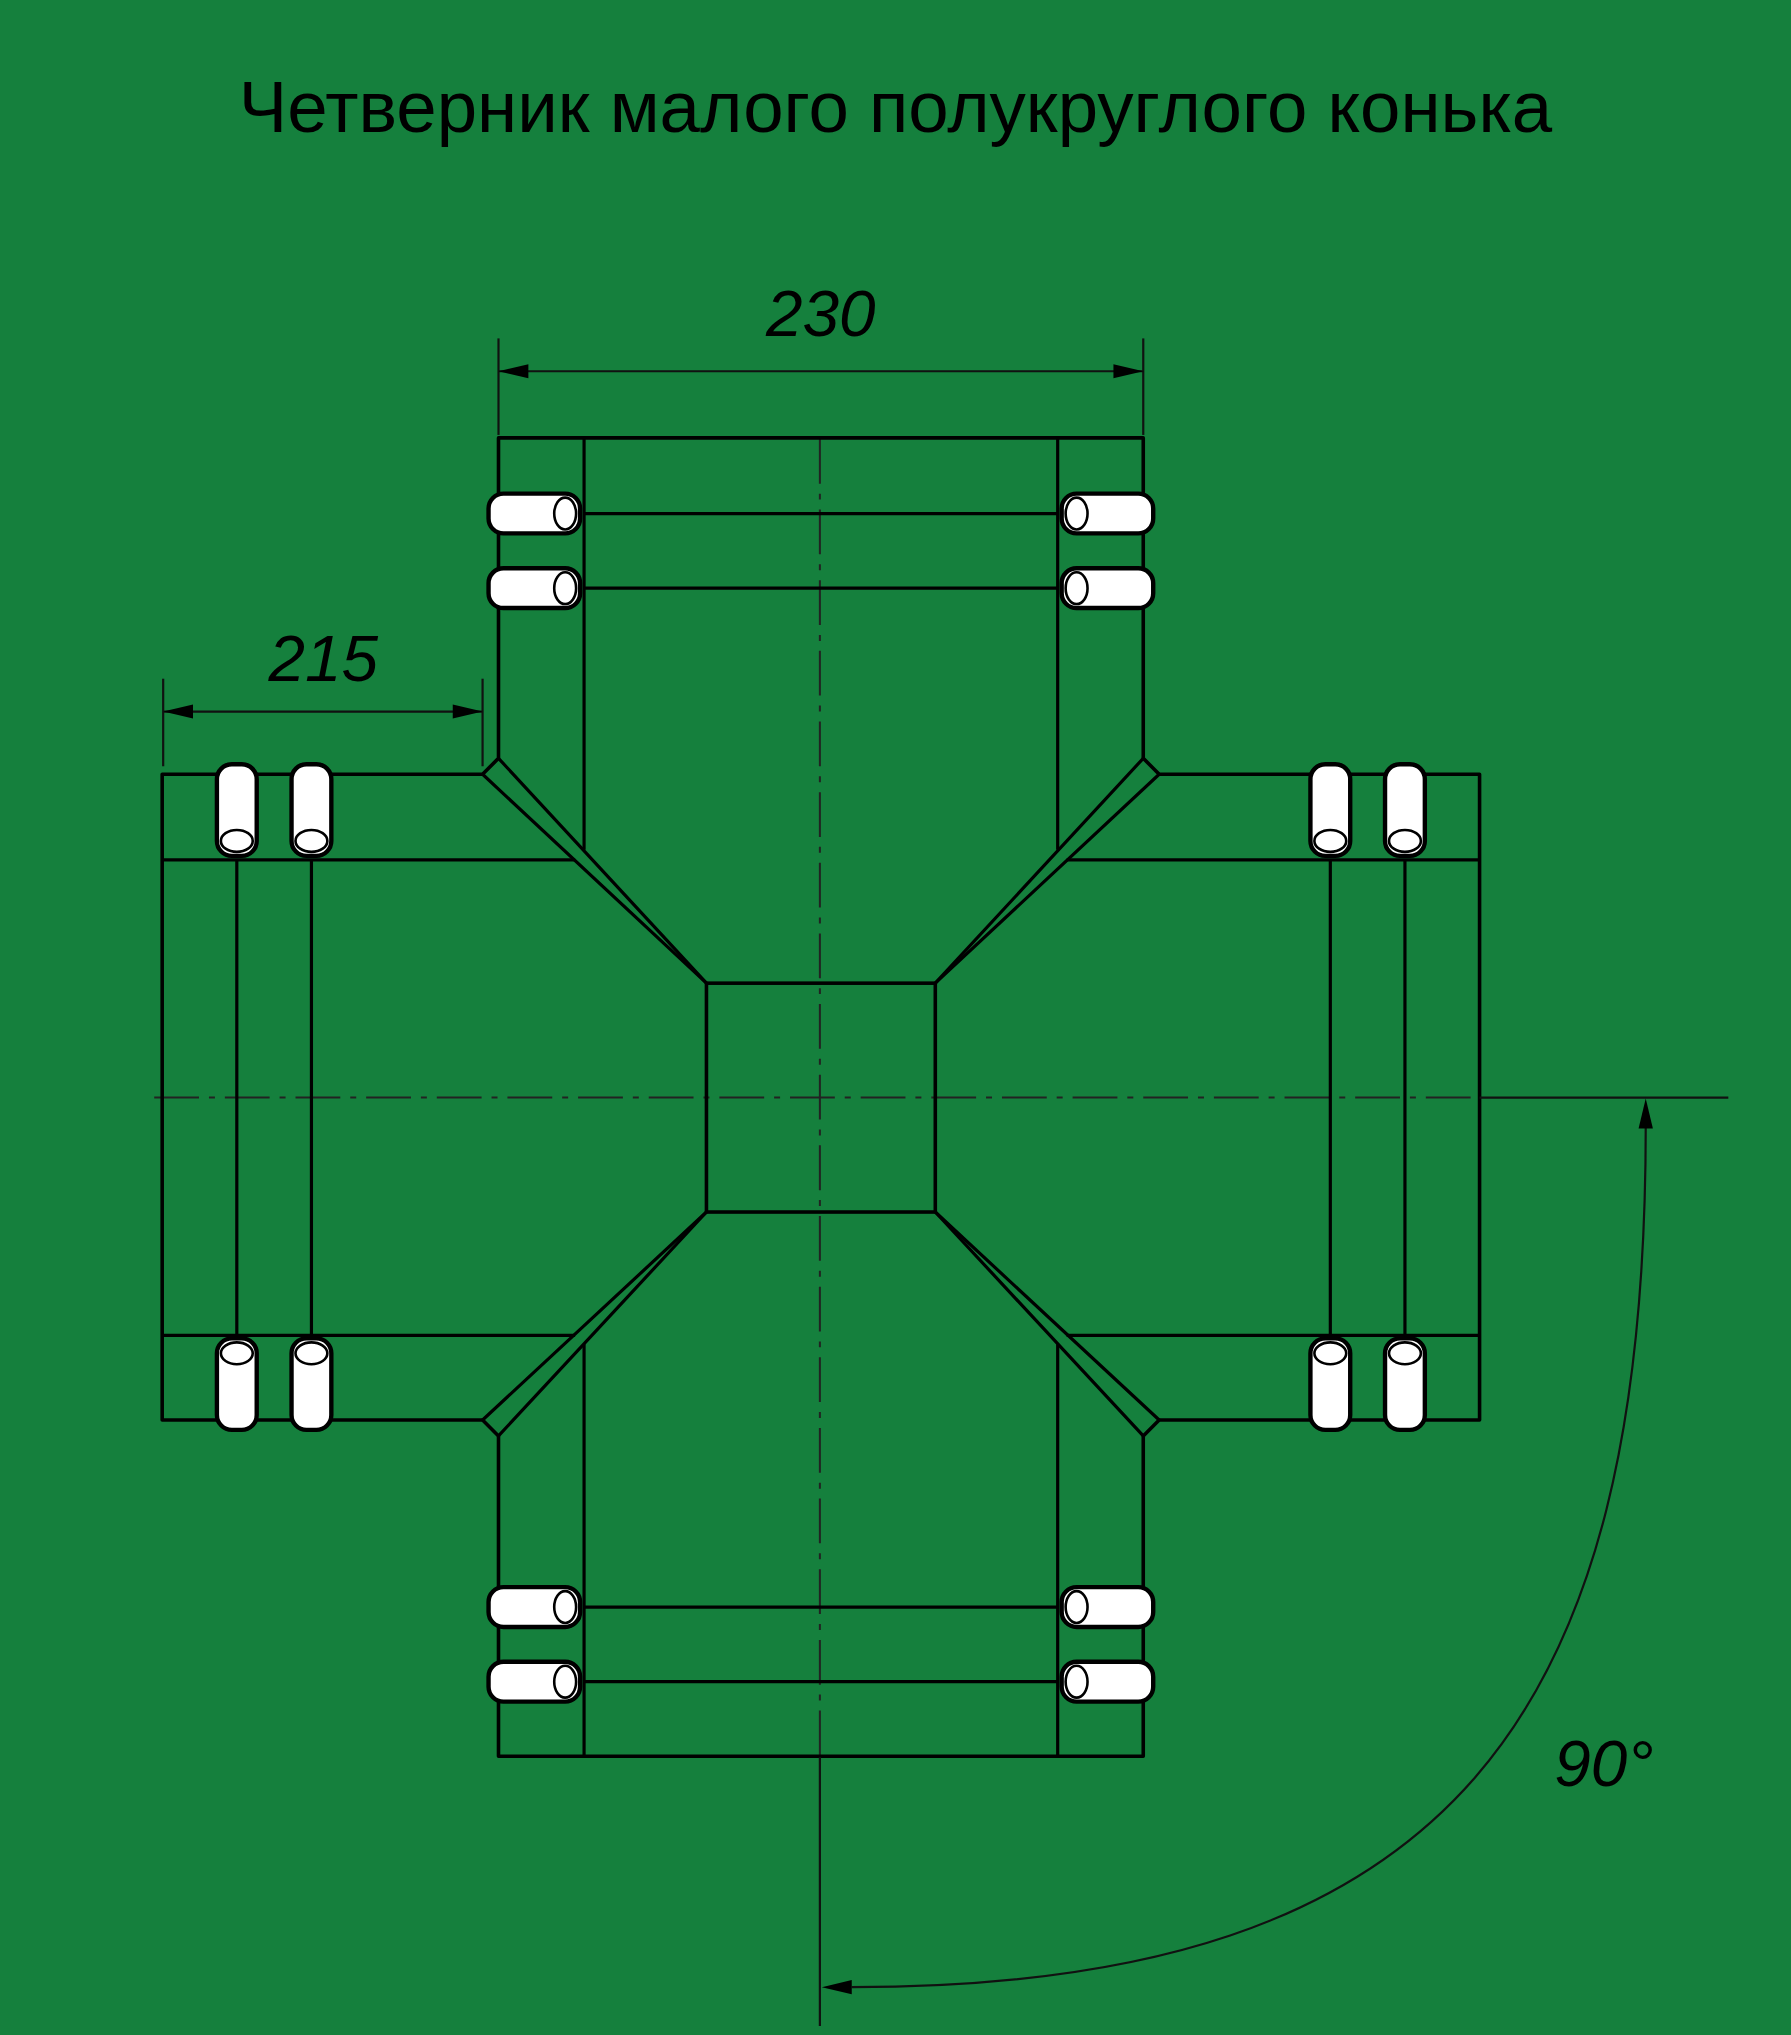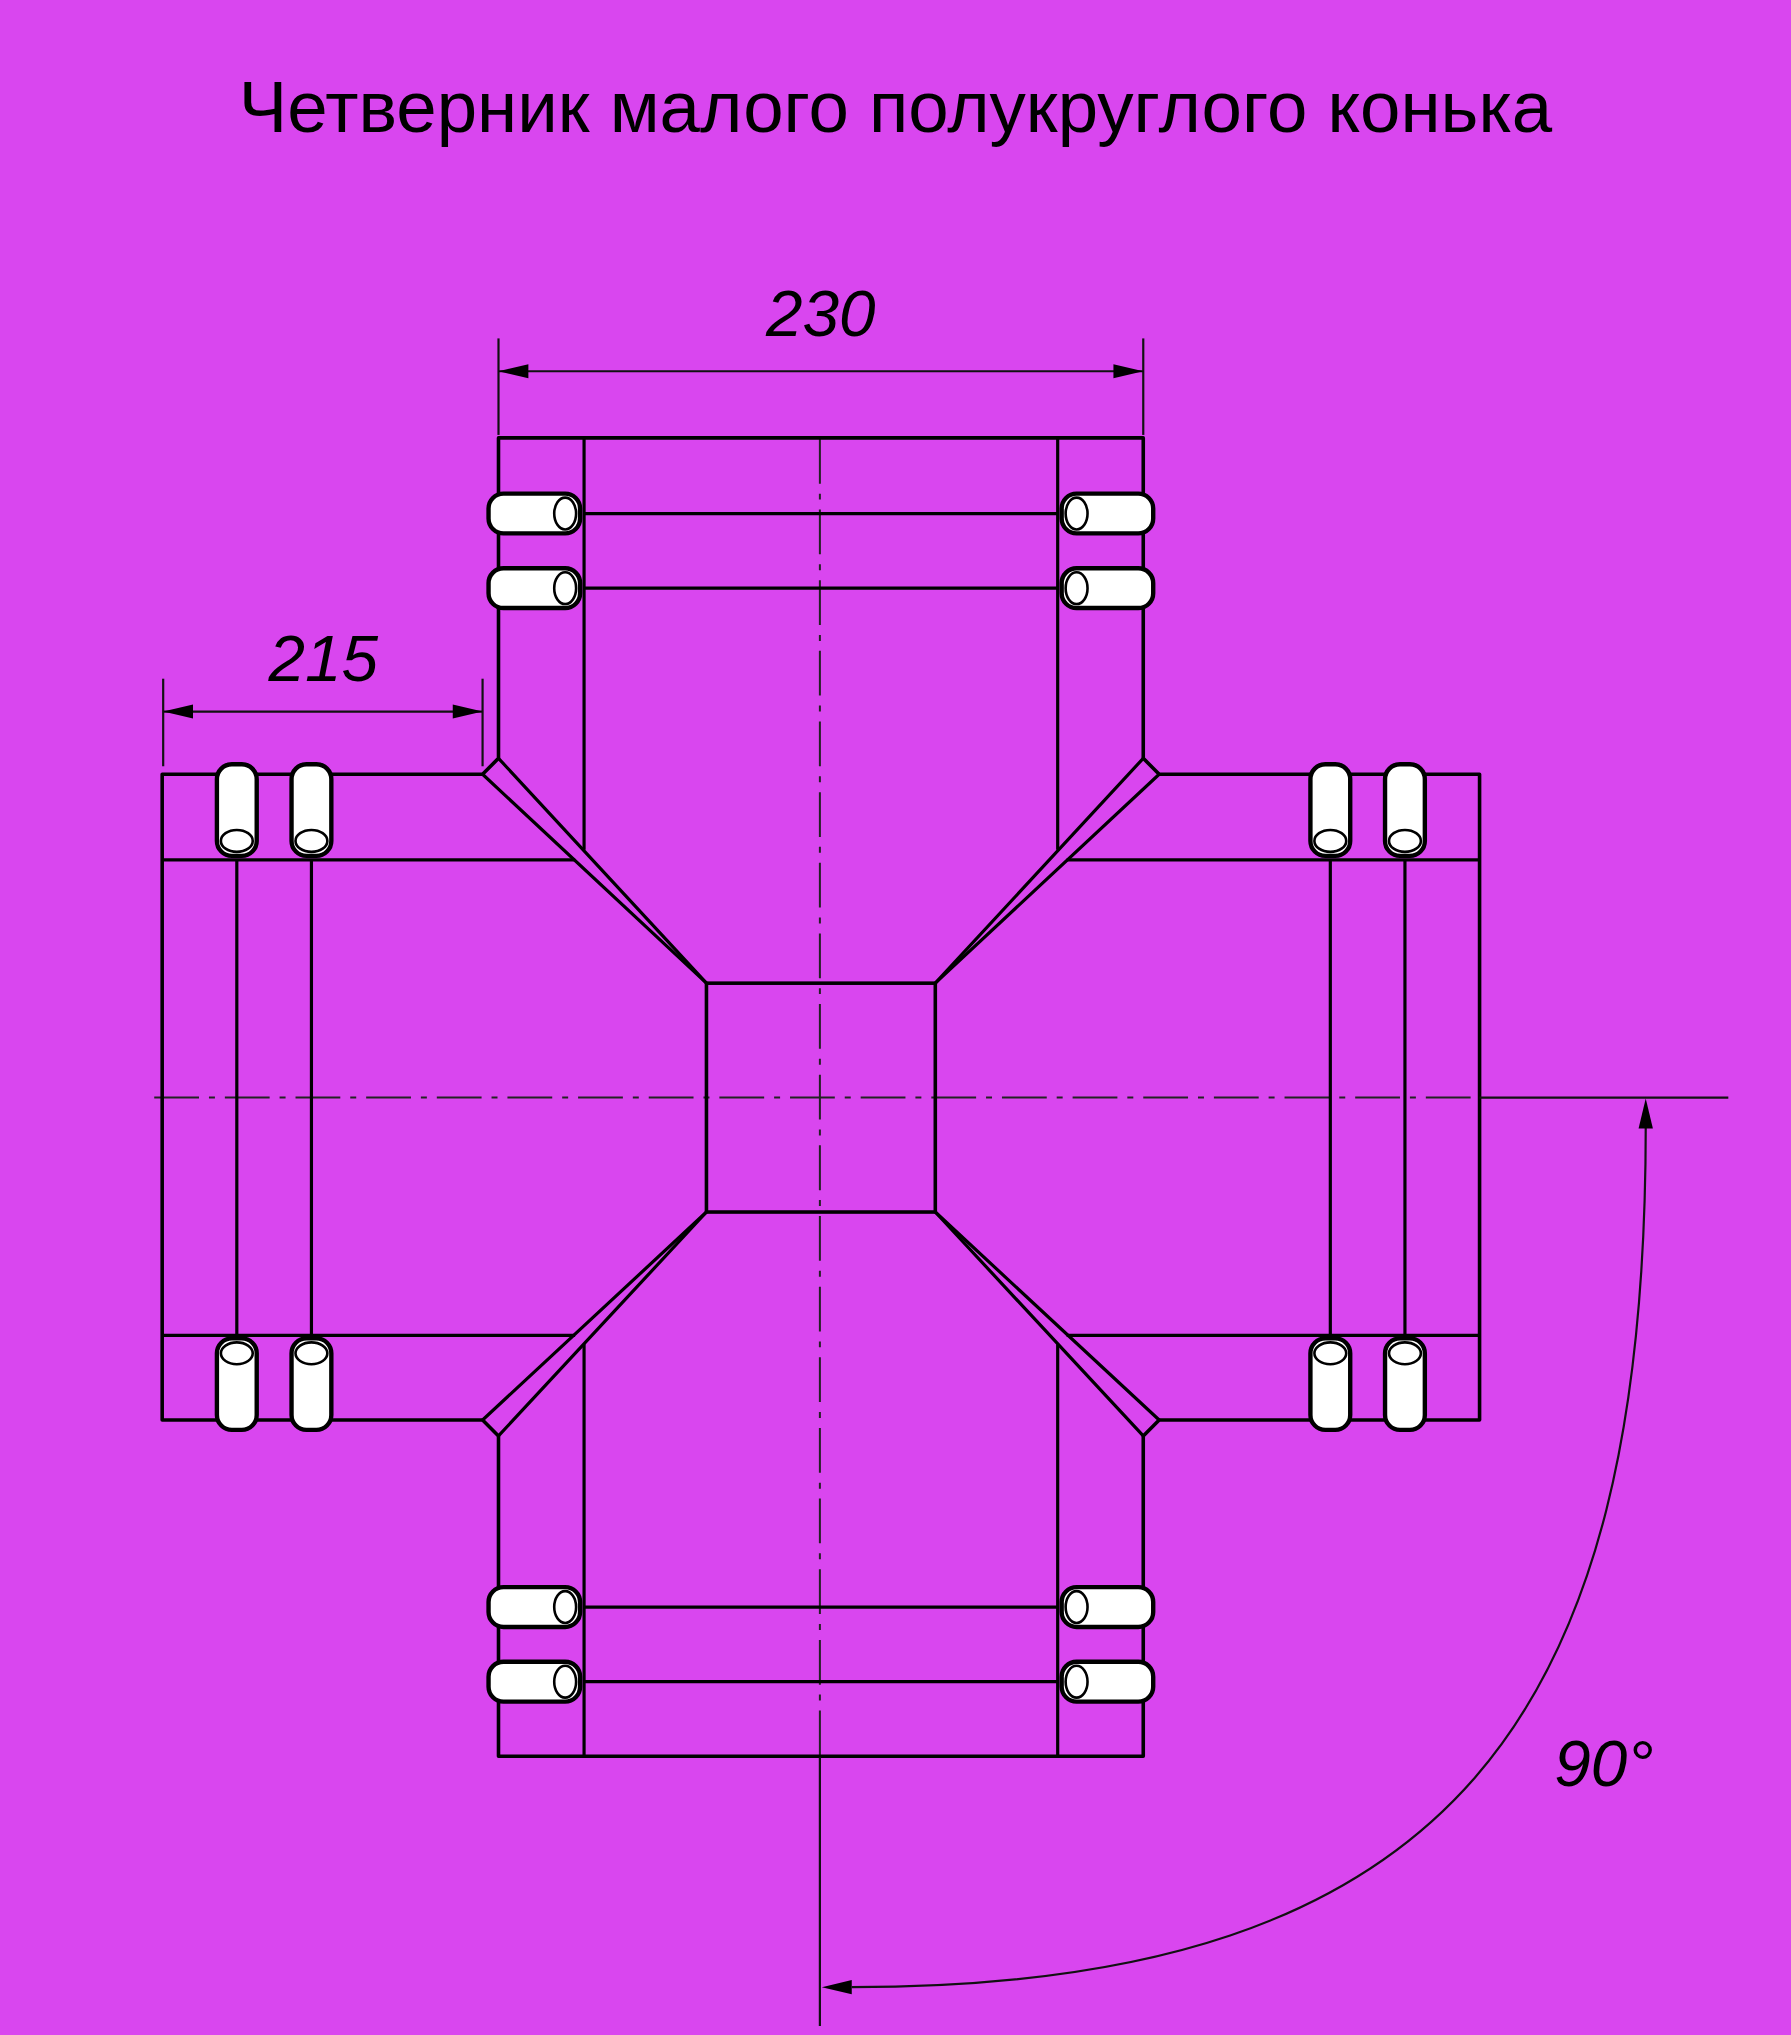--- a/index.html
+++ b/index.html
@@ -5,21 +5,21 @@
   html, body {
     margin: 0;
     padding: 0;
     background: #ffffff;
     font-family: "Liberation Sans", sans-serif;
   }
   .page {
     position: relative;
     width: 1792px;
     height: 2036px;
-    background: #d946ef;
+    background: #15803d;
     overflow: hidden;
   }
   svg { display: block; }
 
   .title-text {
     font-family: "Liberation Sans", sans-serif;
     font-size: 73px;
     fill: #000000;
   }
   .dim-text {

